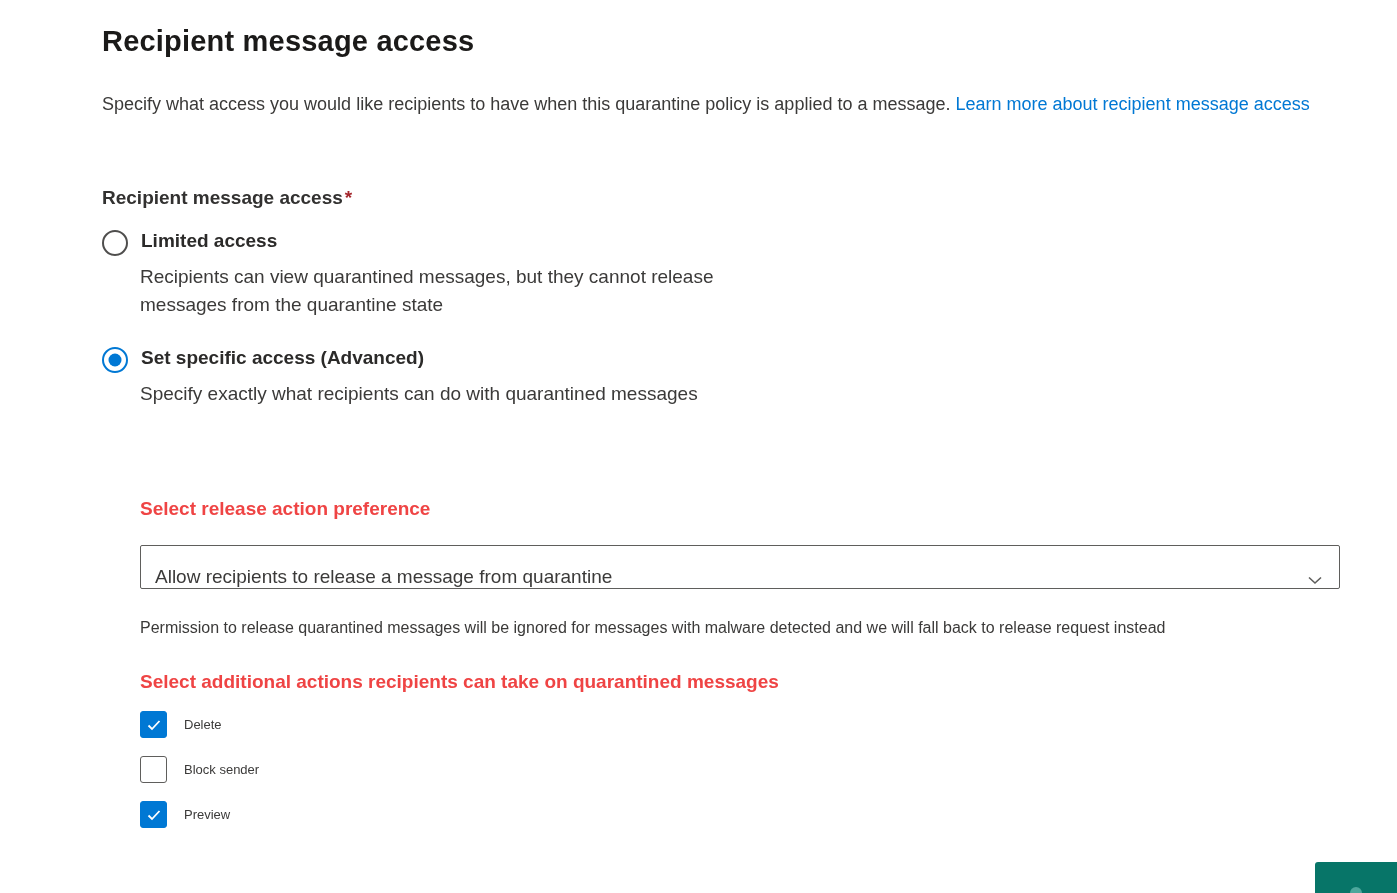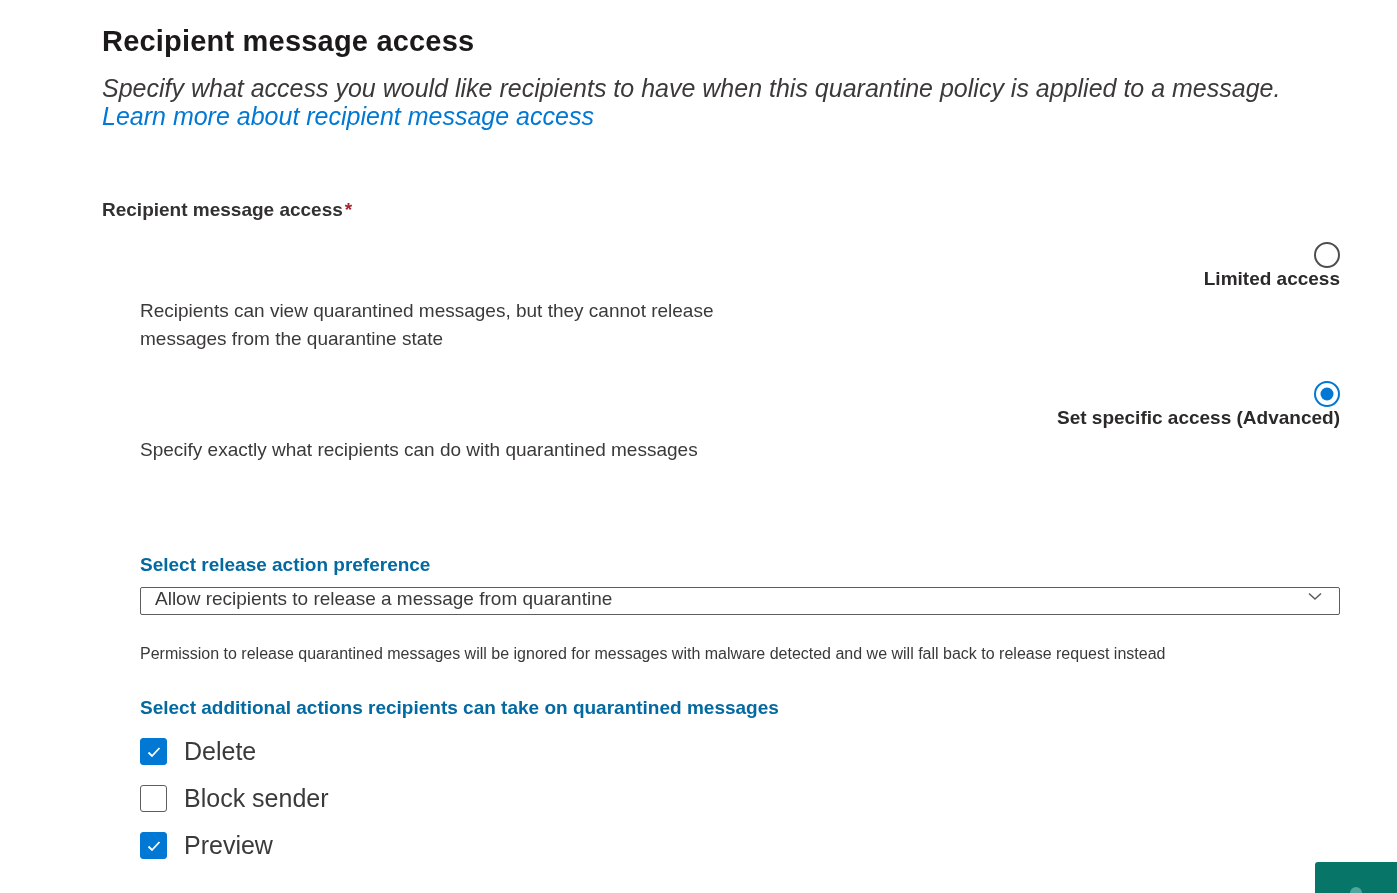--- a/index.html
+++ b/index.html
@@ -13,45 +13,44 @@
   main.panel { padding: 25px 57px 0 102px; }
 
   h1.page-title {
     font-size: 29px;
     font-weight: 700;
     color: #1b1a19;
     letter-spacing: 0.2px;
   }
 
   p.page-description {
-    margin-top: 16px;
-    font-size: 25px;
+    margin-top: 32px;
+    font-size: 18px;
     line-height: 28px;
     color: #3b3a39;
     max-width: 1272px;
-    font-style: italic;
   }
   a.link {
     color: #0078d4;
     text-decoration: none;
     cursor: pointer;
   }
 
   .field-label {
     margin-top: 69px;
     font-size: 19px;
     font-weight: 600;
     color: #323130;
   }
   .required { color: #a4262c; font-weight: 600; margin-left: 2px; }
 
   
   .radio-option { margin-top: 21px; }
   .radio-option + .radio-option { margin-top: 28px; }
-  .radio-row { display: flex; align-items: flex-end; cursor: pointer; flex-direction: column; }
+  .radio-row { display: flex; align-items: flex-start; cursor: pointer; }
   .radio {
     width: 26px; height: 26px;
     border: 2px solid #4f4e4d;
     border-radius: 50%;
     background: #fff;
     position: relative;
     flex: 0 0 auto;
   }
   .radio.selected { border-color: #0078d4; }
   .radio.selected::after {
@@ -75,30 +74,30 @@
     line-height: 28px;
     color: #3b3a39;
     max-width: 658px;
   }
 
   
   section.advanced { margin-top: 90px; margin-left: 38px; max-width: 1233px; }
   .sub-label {
     font-size: 19px;
     font-weight: 600;
-    color: #0369a1;
+    color: #ef4444;
   }
   .dropdown {
-    margin-top: 11px;
-    height: 28px;
+    margin-top: 25px;
+    height: 44px;
     border: 1px solid #5f5e5c;
     border-radius: 2px;
     background: #fff;
     display: flex;
-    align-items: flex-start;
+    align-items: flex-end;
     justify-content: space-between;
     padding: 0 16px 0 14px;
     cursor: pointer;
   }
   .dropdown-value { font-size: 19px; color: #3b3a39; }
   .chevron { width: 16px; height: 16px; flex: 0 0 auto; }
 
   p.note {
     margin-top: 25px;
     font-size: 16px;
@@ -126,21 +125,21 @@
     flex: 0 0 auto;
   }
   .checkbox svg { display: none; }
   .checkbox.checked {
     background: #0078d4;
     border-color: #0078d4;
   }
   .checkbox.checked svg { display: block; }
   .checkbox-label {
     margin-left: 17px;
-    font-size: 25px;
+    font-size: 13px;
     color: #3b3a39;
   }
 
   
   .feedback-btn {
     position: fixed;
     right: 0; bottom: 0;
     width: 82px; height: 31px;
     background: #077568;
     border-radius: 3px 0 0 0;

